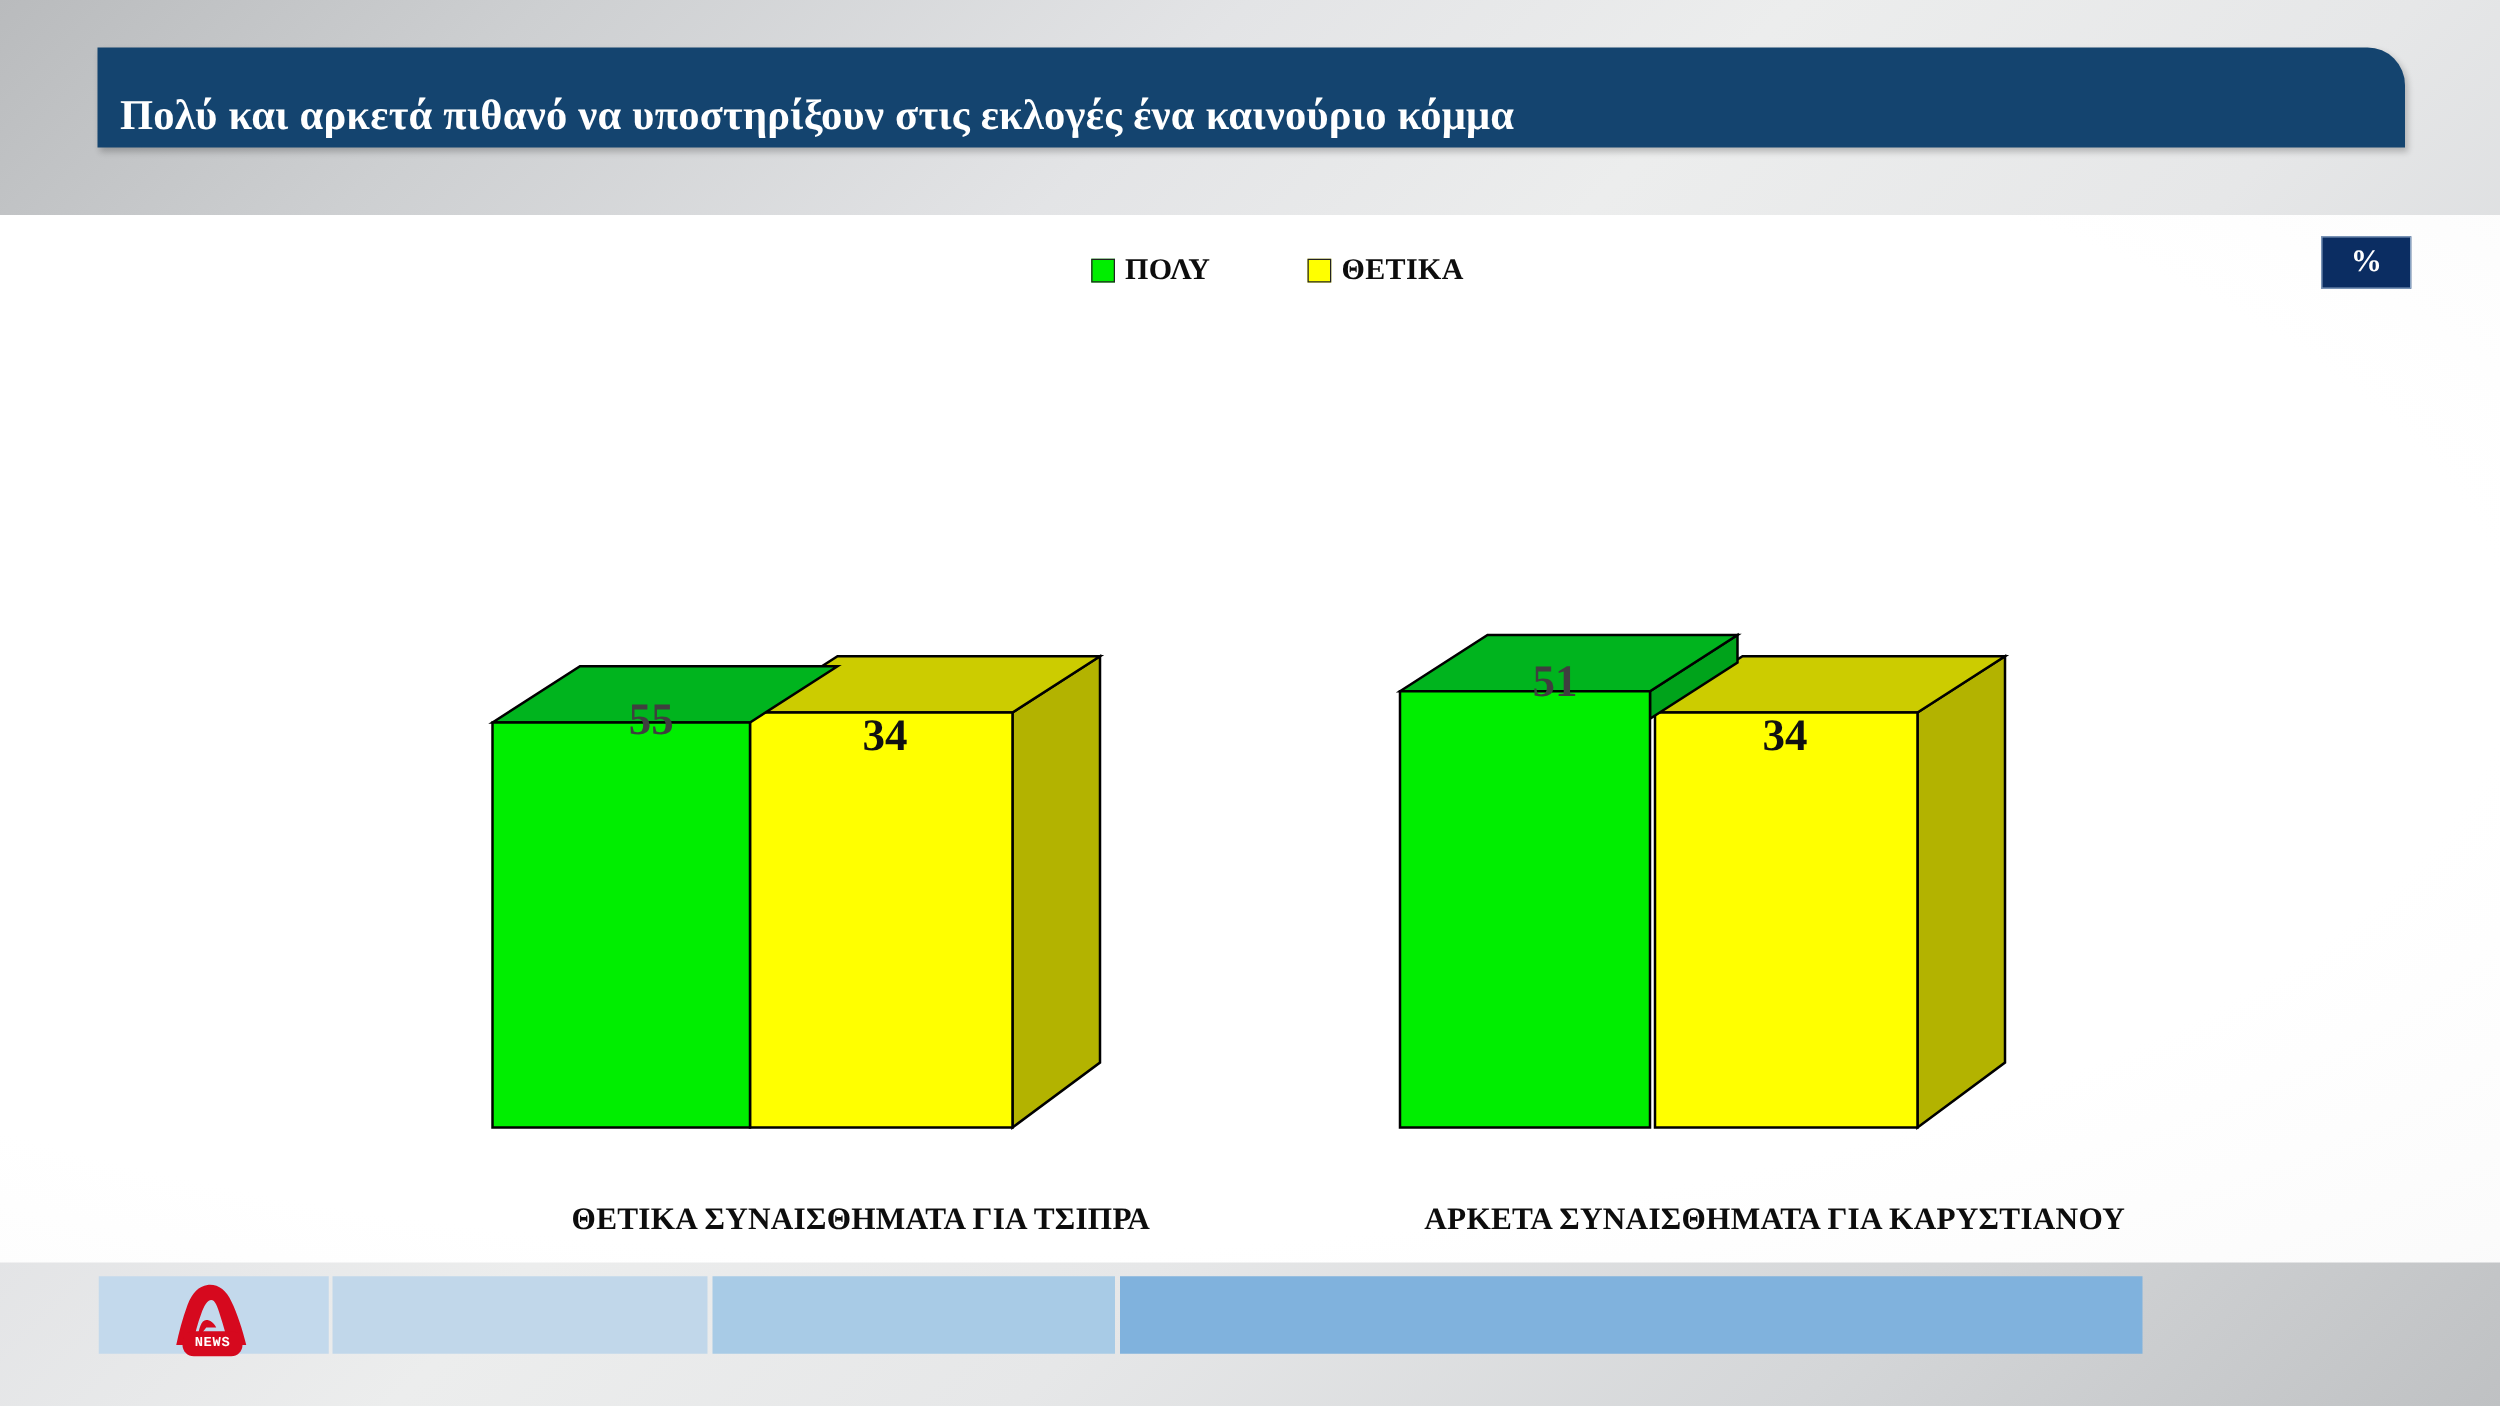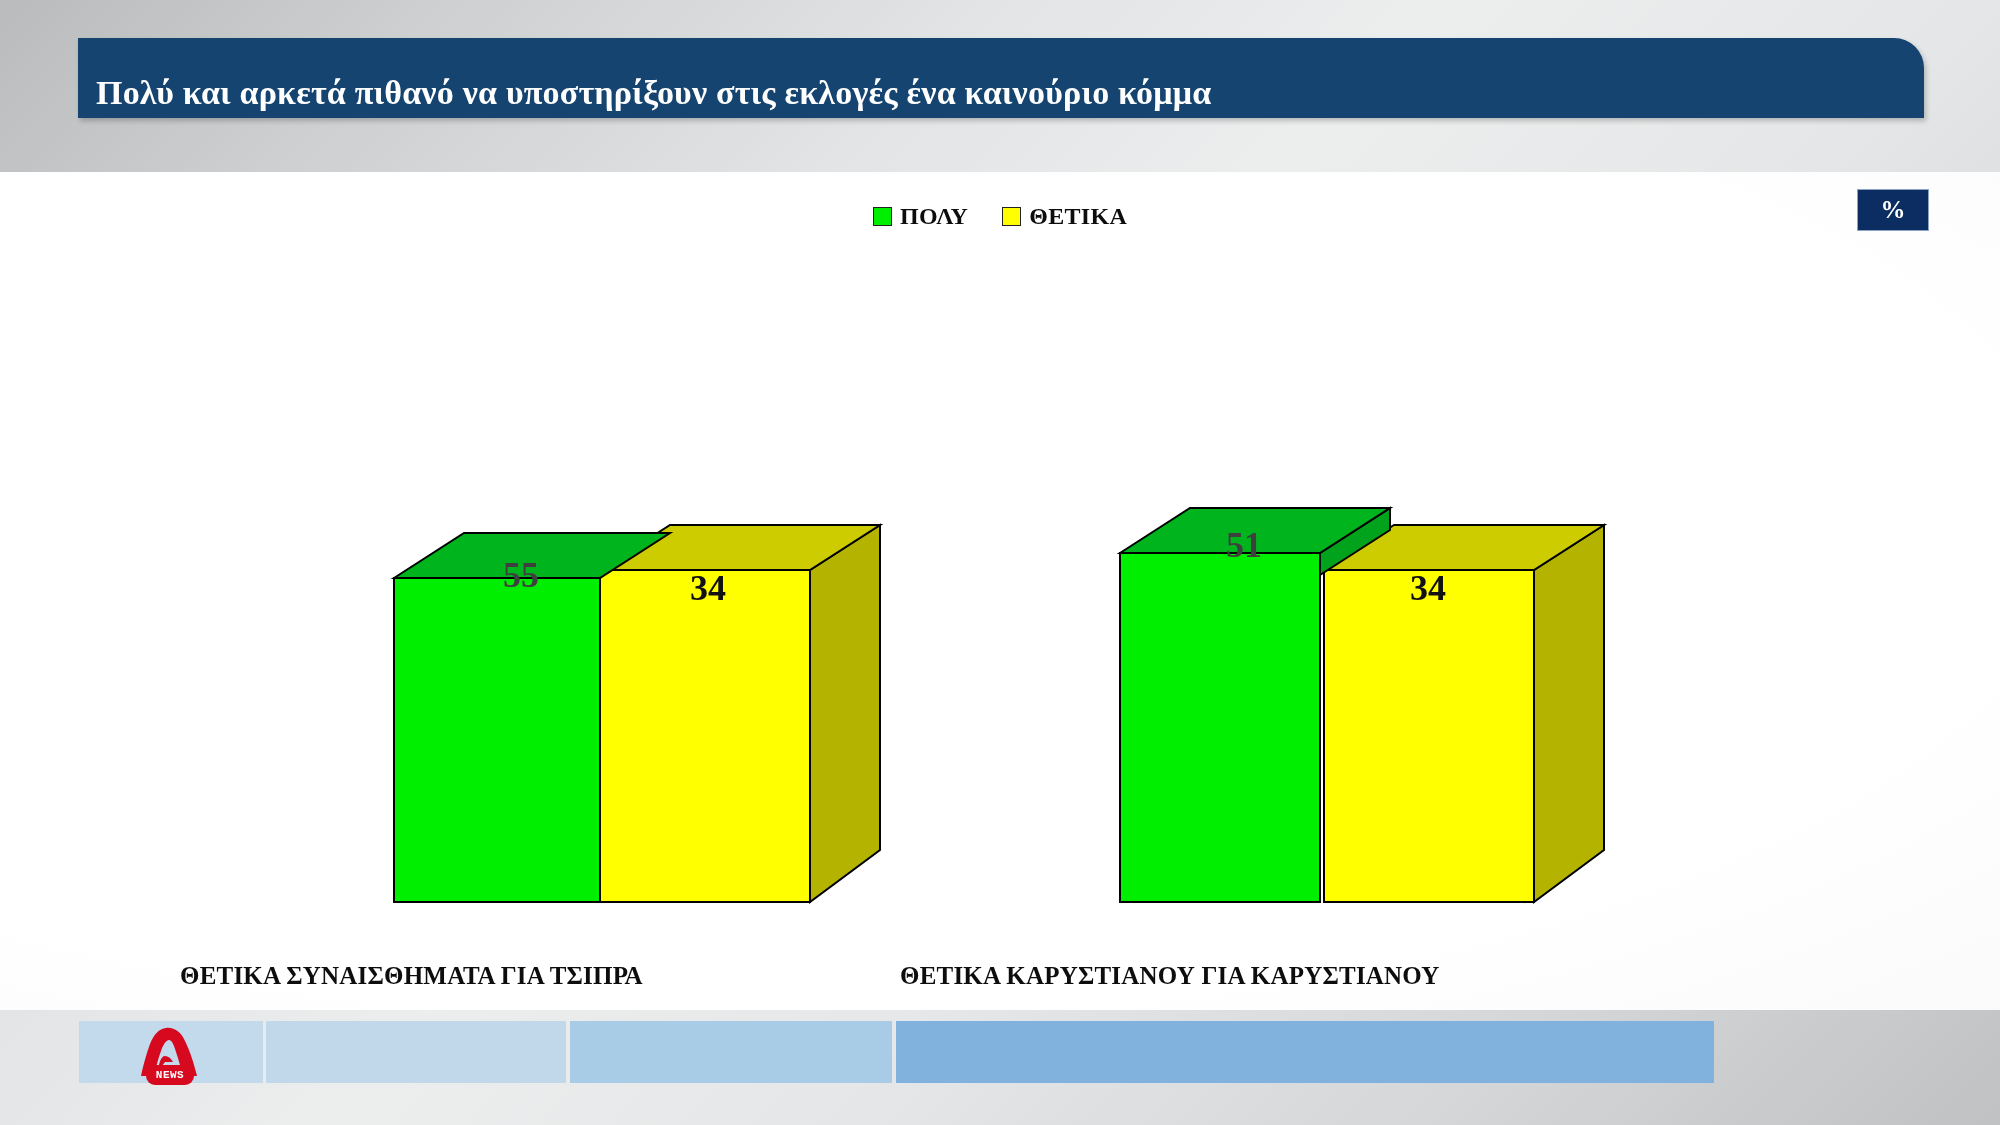--- a/index.html
+++ b/index.html
@@ -80,20 +80,21 @@
     width: 2000px;
     display: flex;
     justify-content: center;
     align-items: center;
     gap: 34px;
   }
   .legend-item {
     display: flex;
     align-items: center;
     gap: 8px;
+    margin-left: 44px;
   }
   .legend-swatch {
     width: 17px;
     height: 17px;
     border: 1px solid #222222;
     display: inline-block;
   }
   .legend-label {
     font-size: 24px;
     font-weight: bold;
@@ -113,21 +114,21 @@
   }
   #plot .bar-hit { pointer-events: auto; }
 
   .cat-label {
     position: absolute;
     font-size: 25px;
     font-weight: bold;
     color: #0d0d0d;
     font-family: "Liberation Serif", serif;
     white-space: nowrap;
-    text-align: left;
+    text-align: right;
     letter-spacing: 0.2px;
   }
 
   .val-label {
     position: absolute;
     font-size: 36px;
     font-weight: bold;
     color: #3f3f3f;
     font-family: "Liberation Serif", serif;
     white-space: nowrap;
@@ -237,21 +238,21 @@
       <rect x="1120" y="553" width="200" height="349" fill="#00EE00" stroke="#000000" stroke-width="2"></rect>
     </g>
   </svg>
 
   <div class="val-label" style="left:503px; top:554px;">55</div>
   <div class="val-label dark" style="left:690px; top:567px;">34</div>
   <div class="val-label" style="left:1226px; top:524px;">51</div>
   <div class="val-label dark" style="left:1410px; top:567px;">34</div>
 
   <div class="cat-label" style="left:180px; top:962px; width:740px;">ΘΕΤΙΚΑ ΣΥΝΑΙΣΘΗΜΑΤΑ ΓΙΑ ΤΣΙΠΡΑ</div>
-  <div class="cat-label" style="left:900px; top:962px; width:800px;">ΘΕΤΙΚΑ ΚΑΡΥΣΤΙΑΝΟΥ ΓΙΑ ΚΑΡΥΣΤΙΑΝΟΥ</div>
+  <div class="cat-label" style="left:900px; top:962px; width:800px;">ΑΡΚΕΤΑ ΣΥΝΑΙΣΘΗΜΑΤΑ ΓΙΑ ΚΑΡΥΣΤΙΑΝΟΥ</div>
 
   <div id="footer">
 
     <div class="footer-panel" id="footer-panel-1"></div>
     <div class="footer-panel" id="footer-panel-2"></div>
     <div class="footer-panel" id="footer-panel-3"></div>
     <div class="footer-panel" id="footer-panel-4"></div>
 
     <svg id="anews-logo" viewBox="0 0 70 54">
       <path d="M31 2 C24 3 19 8 15 18 C11 29 8 40 6 50 L19 50 C21 41 23 33 26 25 C28 19 31 14 34 14 C37 14 39 19 41 26 C44 35 46 43 48 50 L62 50 C59 38 55 25 50 15 C46 6 39 1 31 2 Z

